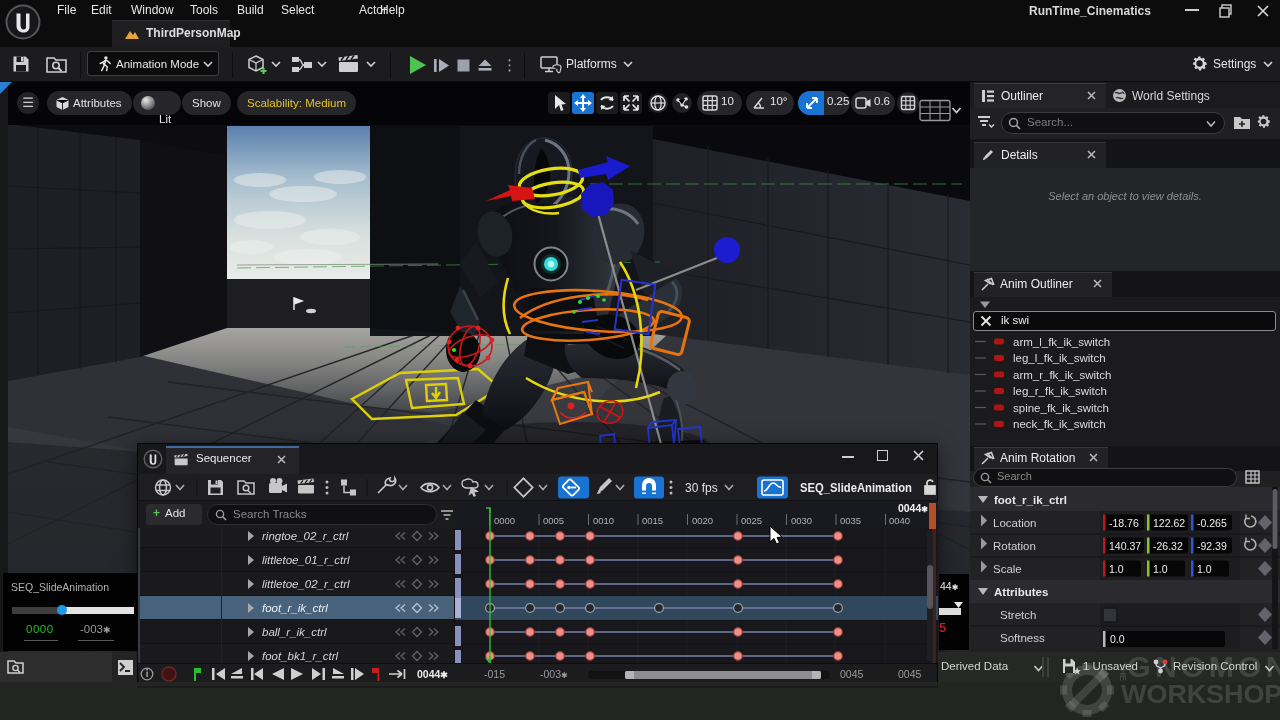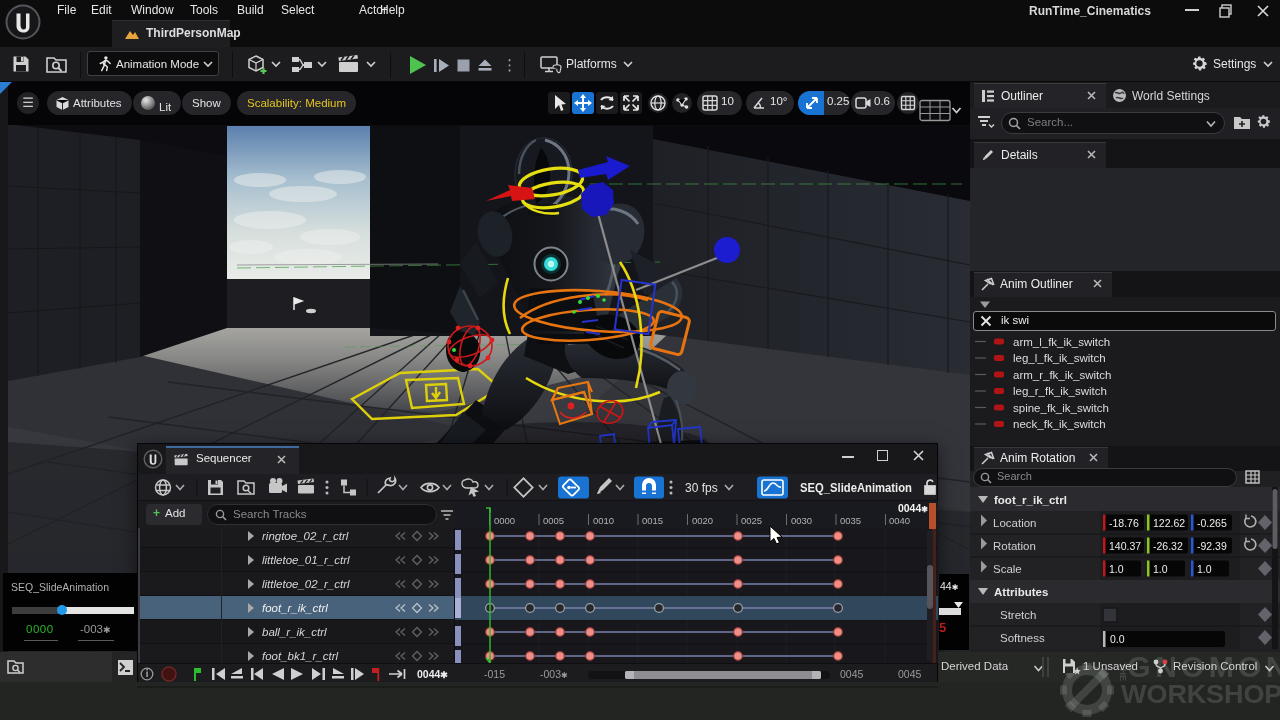--- a/index.html
+++ b/index.html
@@ -371,21 +371,21 @@
 <div class="abs" style="left:8px;top:82px;width:962px;height:43px;background:#050507;"></div>
 <svg class="abs" style="left:0px;top:82px;" width="12" height="12" viewBox="0 0 12 12">
       <path d="M0 0 L12 0 L0 12 Z" fill="#2a7fd4"></path>
     </svg>
 <div class="abs" style="left:17px;top:92px;width:22px;height:22px;border-radius:11px;background:#222225;color:#ccc;font-size:13px;text-align:center;line-height:21px;">☰</div>
 <div class="abs" style="left:47px;top:91px;height:24px;border-radius:12px;background:#26262a;color:#e2e2e2;font-size:11.5px;line-height:24px;padding:0 10px 0 26px;">Attributes</div>
 <svg class="abs" style="left:55px;top:96px;" width="15" height="15" viewBox="0 0 15 15">
       <path d="M7.5 1 L13.5 4 L13.5 11 L7.5 14 L1.5 11 L1.5 4 Z" fill="#d8d8d8"></path>
       <path d="M1.5 4 L7.5 7 L13.5 4 M7.5 7 L7.5 14" stroke="#26262a" stroke-width="1"></path>
     </svg>
-<div class="abs" style="left:133px;top:91px;height:24px;border-radius:12px;background:#26262a;color:#e2e2e2;font-size:11.5px;line-height:24px;padding:4px 10px 0 26px;">Lit</div>
+<div class="abs" style="left:133px;top:91px;height:24px;border-radius:12px;background:#26262a;color:#e2e2e2;font-size:11.5px;line-height:24px;padding:16px 10px 0 26px;">Lit</div>
 <div class="abs" style="left:141px;top:96px;width:14px;height:14px;border-radius:7px;background:radial-gradient(circle at 35% 30%, #e8e8e8, #9a9a9a 40%, #3a3a3a 90%);"></div>
 <div class="abs" style="left:182px;top:91px;height:24px;border-radius:12px;background:#26262a;color:#e2e2e2;font-size:11.5px;line-height:24px;padding:0 10px;">Show</div>
 <div class="abs" style="left:237px;top:91px;height:24px;border-radius:12px;background:#26262a;color:#e5c41e;font-size:11.5px;line-height:24px;padding:0 10px;">Scalability: Medium</div>
 
 <svg class="abs" style="left:548px;top:92px;" width="22" height="22" viewBox="0 0 22 22">
       <rect width="22" height="22" rx="3" fill="#1b1b1e"></rect>
       <path d="M7 3 L7 17 L11 13 L13 19 L15.5 18 L13.5 12.5 L18 12 Z" fill="#e8e8e8"></path>
     </svg>
 <svg class="abs" style="left:572px;top:92px;" width="22" height="22" viewBox="0 0 22 22">
       <rect width="22" height="22" rx="3" fill="#1973d2"></rect>
@@ -498,20 +498,21 @@
 <svg class="abs" style="left:981px;top:148px;" width="14" height="14" viewBox="0 0 14 14">
       <path d="M2 12 L4 8 L10 2 L12 4 L6 10 Z" fill="#cfcfcf"></path>
       <path d="M2 12 L4.5 11.3 L2.7 9.5 Z" fill="#cfcfcf"></path>
     </svg>
 <div class="abs" style="left:1001px;top:148px;font-size:12px;color:#ececec;">Details</div>
 <svg class="abs" style="left:1086px;top:149px;" width="11" height="11" viewBox="0 0 11 11">
       <path d="M2 2 L9 9 M9 2 L2 9" stroke="#bbb" stroke-width="1.5"></path>
     </svg>
 
 <div class="abs" style="left:970px;top:168px;width:310px;height:103px;background:#242528;"></div>
+<div class="abs" style="left:970px;top:190px;width:310px;text-align:center;font-size:11px;font-style:italic;color:#8f8f8f;">Select an object to view details.</div>
 
 <div class="abs" style="left:970px;top:271px;width:310px;height:26px;background:#141416;"></div>
 <div class="abs" style="left:974px;top:272px;width:138px;height:25px;background:#222226;border-top:1px solid #38383c;"></div>
 <svg class="abs" style="left:980px;top:277px;" width="15" height="15" viewBox="0 0 15 15">
       <path d="M2 13 L8 7 M7 2 L13 8 M5.5 3.5 L11.5 1.5 L13.5 7 L10 6.5 Z" stroke="#cfcfcf" stroke-width="1.5" fill="none"></path>
     </svg>
 <div class="abs" style="left:1000px;top:277px;font-size:12px;color:#ececec;">Anim Outliner</div>
 <svg class="abs" style="left:1092px;top:278px;" width="11" height="11" viewBox="0 0 11 11">
       <path d="M2 2 L9 9 M9 2 L2 9" stroke="#bbb" stroke-width="1.5"></path>
     </svg>

